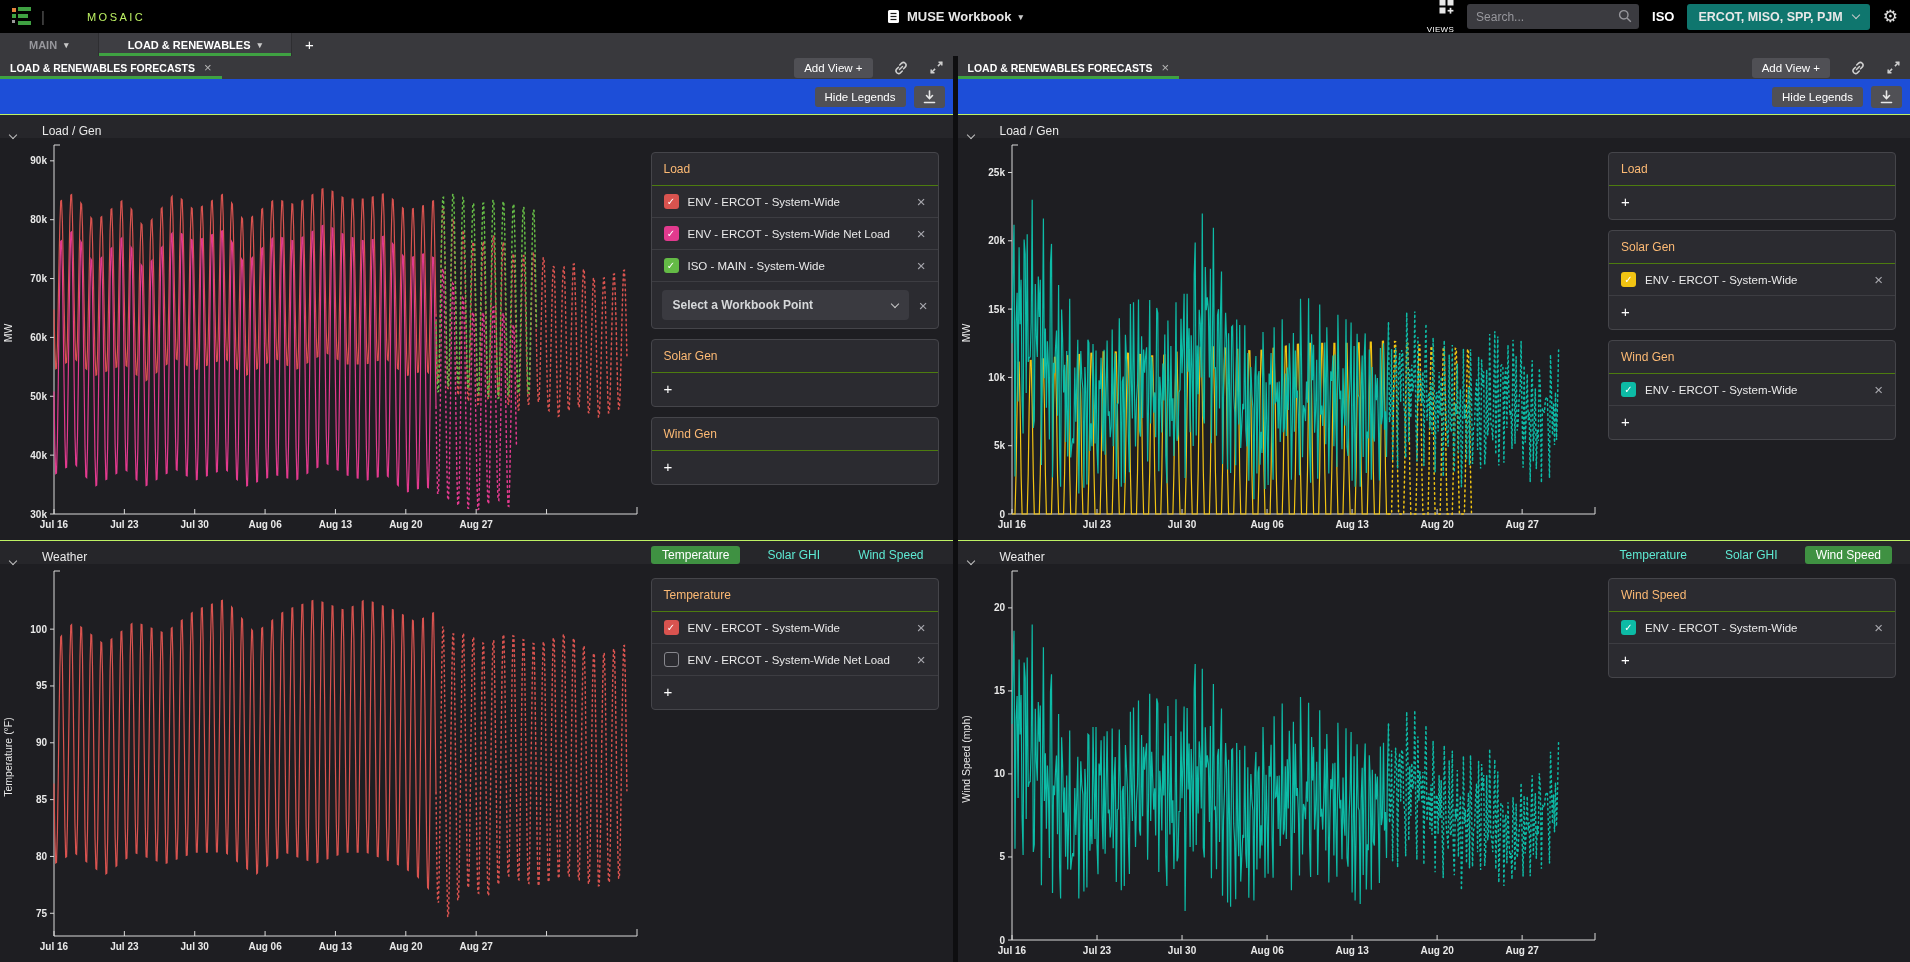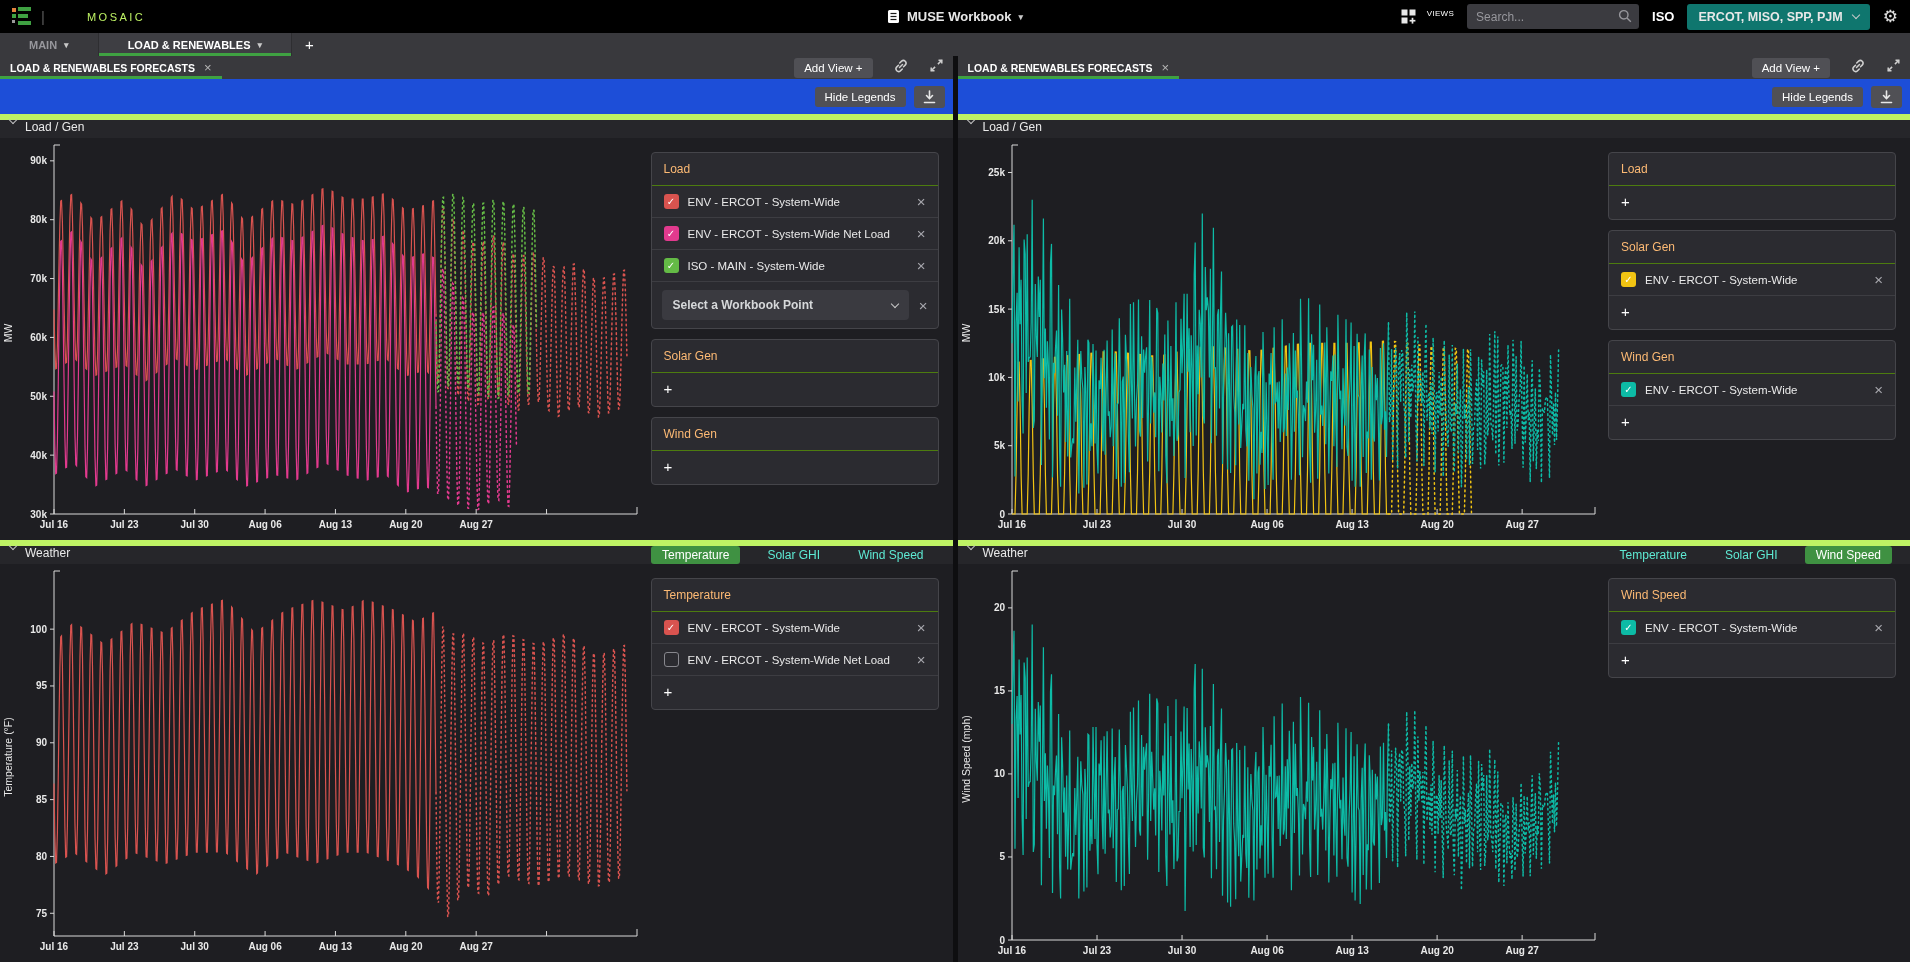--- a/index.html
+++ b/index.html
@@ -11,21 +11,21 @@
   .topbar { height:33px; background:#000; display:flex; align-items:center;
     padding:0 12px; position:relative; flex:none; }
   .tb-left { display:flex; align-items:center; gap:9px; }
   .logo { display:flex; }
   .logo-sep { color:#5a5a5a; font-size:15px; font-weight:300; }
   .brand { font-size:11px; letter-spacing:2.5px; color:#bef264; font-weight:400;margin-left:33px; }
   .tb-center { position:absolute; left:50%; transform:translateX(-50%);
     display:flex; align-items:center; gap:7px; font-size:13px; font-weight:700; }
   .caret { color:#c9c9c9; font-size:9px; }
   .tb-right { margin-left:auto; display:flex; align-items:center; gap:13px; }
-  .views { display:flex; flex-direction:row; align-items:flex-start; gap:11px; }
+  .views { display:flex; flex-direction:column; align-items:flex-end; gap:11px; }
   .views-label { font-size:8px; color:#fff; letter-spacing:.3px; }
   .searchbox { position:relative; }
   .searchbox input { width:172px; height:25px; background:#3b3b40; border:none;
     border-radius:3px; color:#ddd; font-size:12px; padding:0 28px 0 9px;
     font-family:inherit; outline:none; }
   .searchbox input::placeholder { color:#97979c; }
   .search-icon { position:absolute; right:7px; top:5px; }
   .iso-label { font-size:13px; font-weight:700; color:#fff; }
   .iso-select { height:26px; background:#0f766e; border-radius:3px; display:flex;
     align-items:center; gap:10px; padding:0 11px; font-size:12.5px; font-weight:700; }
@@ -43,30 +43,30 @@
     font-size:15px; font-weight:400; }
 
   
   .panels { flex:1; display:grid; grid-template-columns:1fr 1fr; gap:5px;
     background:#0e0e10; min-height:0; }
   .panel { display:flex; flex-direction:column; background:#1e1e22; min-width:0; }
   .ptabbar { height:23px; background:#39393d; display:flex; align-items:center; flex:none; }
   .ptab { height:100%; display:flex; align-items:center; gap:9px; padding:0 10px;
     font-size:10.5px; font-weight:700; color:#fff; box-shadow:inset 0 -3px 0 #3fa142; }
   .ptab-x { color:#b5b5b5; font-weight:400; font-size:13px; }
-  .pt-right { margin-left:auto; display:flex; gap:20px; padding-right:9px; }
+  .pt-right { margin-left:auto; display:flex; align-items:center; gap:20px; padding-right:9px; }
   .btn { background:#505055; color:#fff; border:none; border-radius:3px;
     font-size:11.5px; padding:4px 10px; font-family:inherit; white-space:nowrap; }
   .btn.icon { padding:4px 8px 2px; }
   .icon-btn { display:flex; }
   .ptoolbar { height:35px; display:flex; justify-content:flex-end; align-items:center;
     gap:8px; padding-right:8px; background:#1d4ed8; flex:none; }
 
-  .sec-head { height:24px; display:flex; align-items:flex-start; gap:9px; padding:0 10px;
-    background:#26262a; border-top:6px solid #bef264; flex:none; }
+  .sec-head { height:24px; display:flex; align-items:flex-end; gap:26px; padding:0 10px;
+    background:#26262a; border-top:1px solid #bef264; flex:none; }
   .sec-title { font-size:12px; color:#eaeaea; }
   .sec-head .chev { border-color:#c0c0c0; }
   .sec-body { display:flex; min-height:0; }
   .sec-loadgen .sec-body { height:402px; }
   .sec-weather { flex:1; display:flex; flex-direction:column; min-height:0; }
   .sec-weather .sec-body { flex:1; }
   .chart { flex:1; min-width:0; position:relative; }
   .legend { width:302px; flex:none; padding:14px 14px 0 0; overflow:hidden; }
 
   .lgroup { background:#2b2b30; border:1px solid #45454a; border-radius:4px;

